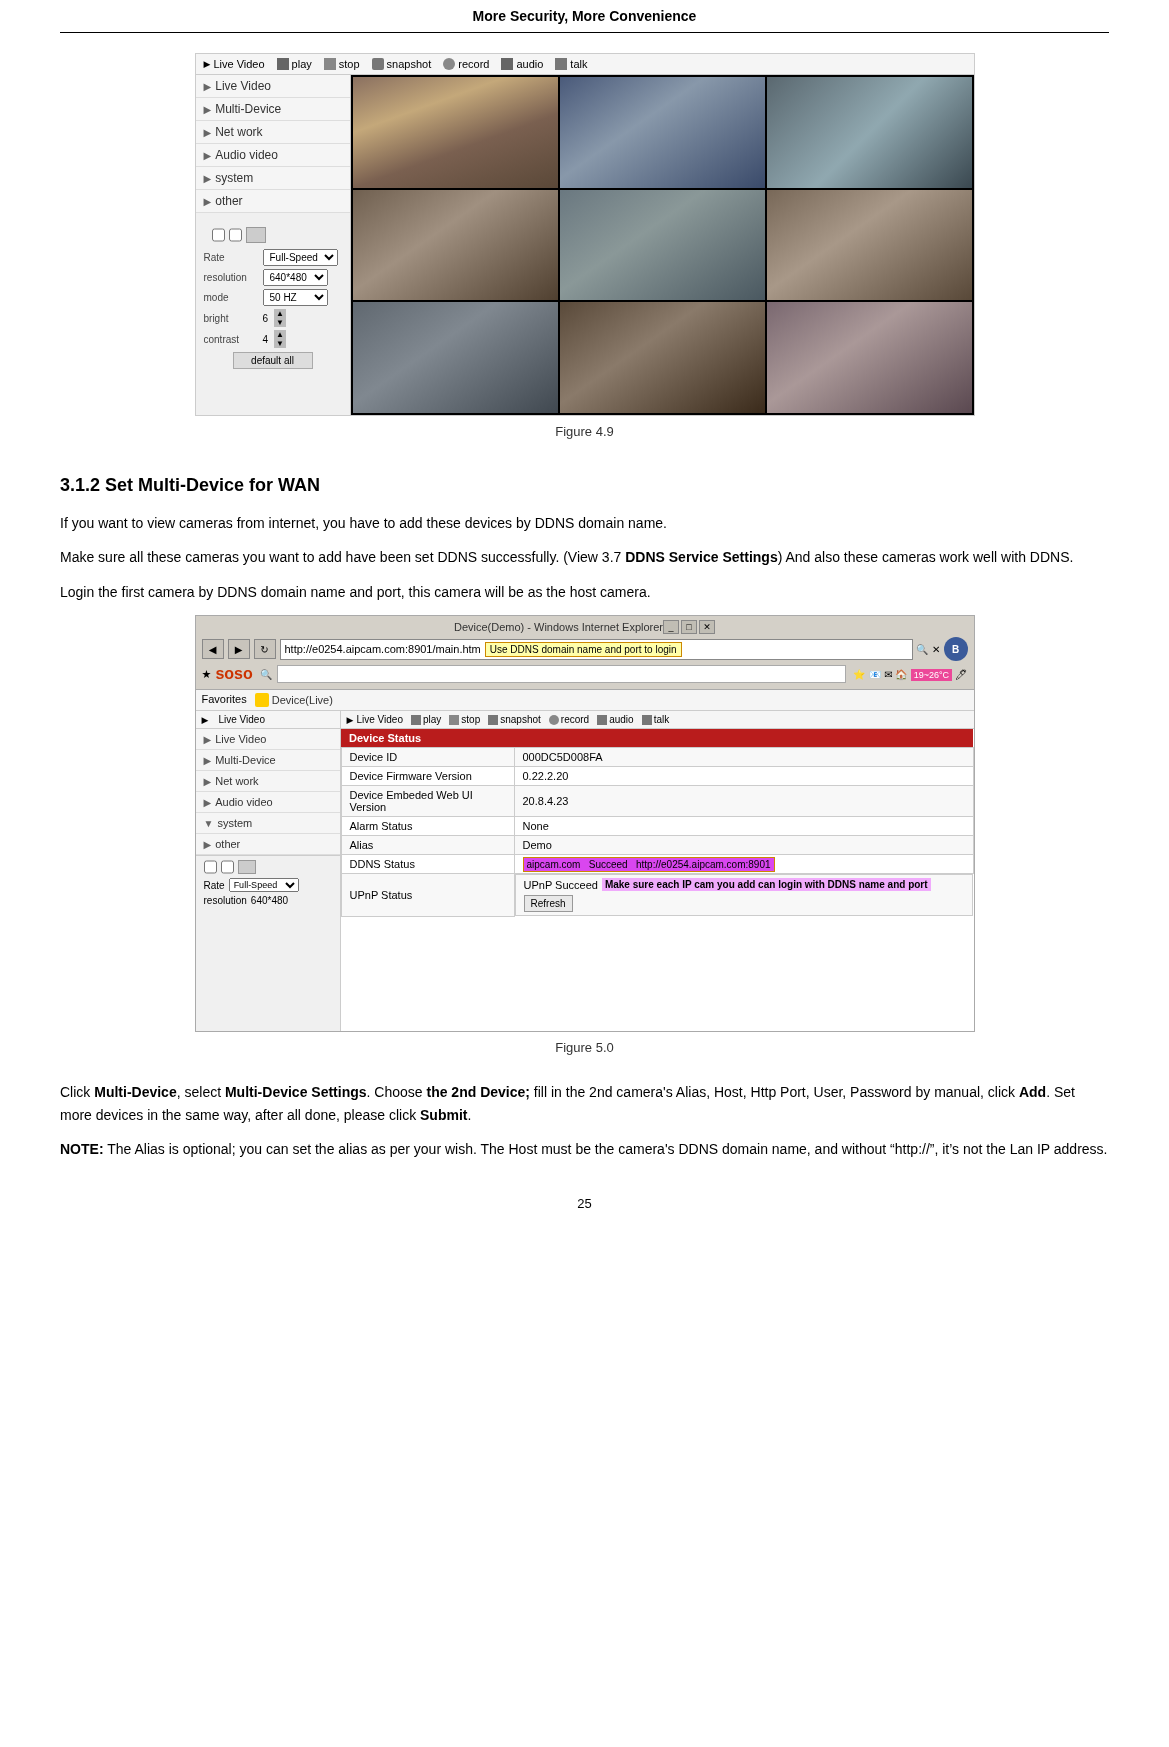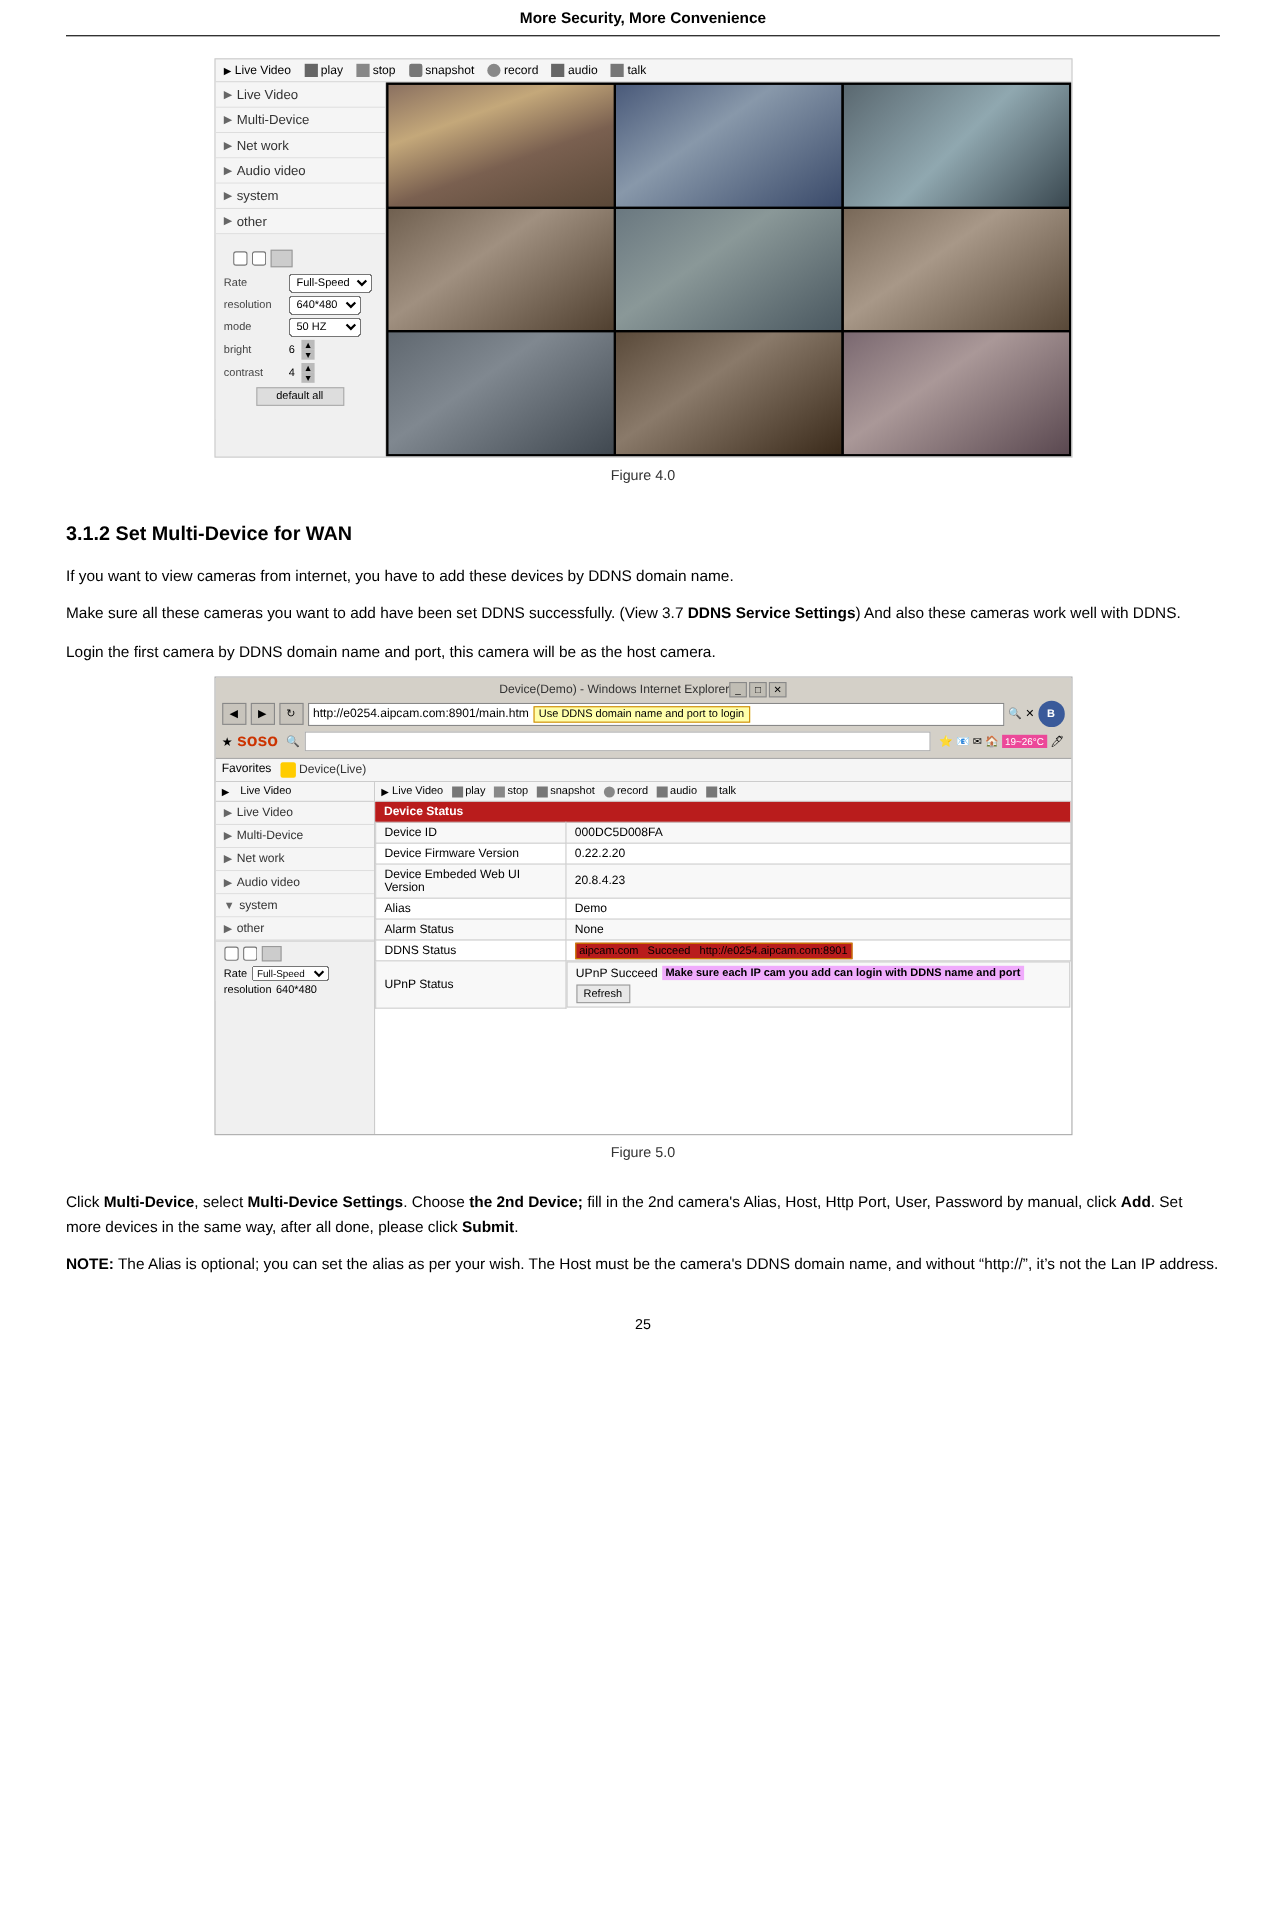--- a/index.html
+++ b/index.html
@@ -496,21 +496,21 @@
           </div>
           <div class="cam-cell">
             <div style="width:100%;height:100%;background:linear-gradient(145deg,#5a4a3a 0%,#8a7a6a 40%,#3a2a1a 100%);"></div>
           </div>
           <div class="cam-cell">
             <div style="width:100%;height:100%;background:linear-gradient(145deg,#7a6870 0%,#aa9898 40%,#5a4850 100%);"></div>
           </div>
         </div>
       </div>
     </div>
-    <div class="figure-caption">Figure 4.0</div>
+    <div class="figure-caption">Figure 4.9</div>
   </div>
 
   <div>
     <h2 class="section-heading">3.1.2 Set Multi-Device for WAN</h2>
 
     <p class="body-text">
       <span>If you want to view cameras from internet, you have to add these devices by DDNS domain name.</span>
     </p>
     <p class="body-text">
       <span>Make sure all these cameras you want to add have been set DDNS successfully. (View 3.7 </span><b>DDNS Service Settings</b><span>) And also these cameras work well with DDNS.</span>
@@ -661,31 +661,31 @@
             </tr>
             <tr>
               <td>Device Firmware Version</td>
               <td>0.22.2.20</td>
             </tr>
             <tr>
               <td>Device Embeded Web UI Version</td>
               <td>20.8.4.23</td>
             </tr>
             <tr>
+              <td>Alarm Status</td>
+              <td>None</td>
+            </tr>
+            <tr>
               <td>Alias</td>
               <td>Demo</td>
             </tr>
             <tr>
-              <td>Alarm Status</td>
-              <td>None</td>
-            </tr>
-            <tr>
               <td>DDNS Status</td>
               <td>
-                <span style="background:#b91c1c;border:1px solid #cc8800;padding:1px 3px;font-size:10px;">aipcam.com &nbsp; Succeed &nbsp; http://e0254.aipcam.com:8901</span>
+                <span style="background:#d946ef;border:1px solid #cc8800;padding:1px 3px;font-size:10px;">aipcam.com &nbsp; Succeed &nbsp; http://e0254.aipcam.com:8901</span>
               </td>
             </tr>
             <tr>
               <td>UPnP Status</td>
               <td style="display:flex;align-items:center;gap:4px;flex-wrap:wrap;">
                 <span>UPnP Succeed</span>
                 <span class="highlight-yellow" style="font-size:10px;background:#f0abfc;padding:1px 3px;">Make sure each IP cam you add can login with DDNS name and port</span>
                 <button class="refresh-btn">Refresh</button>
               </td>
             </tr>

